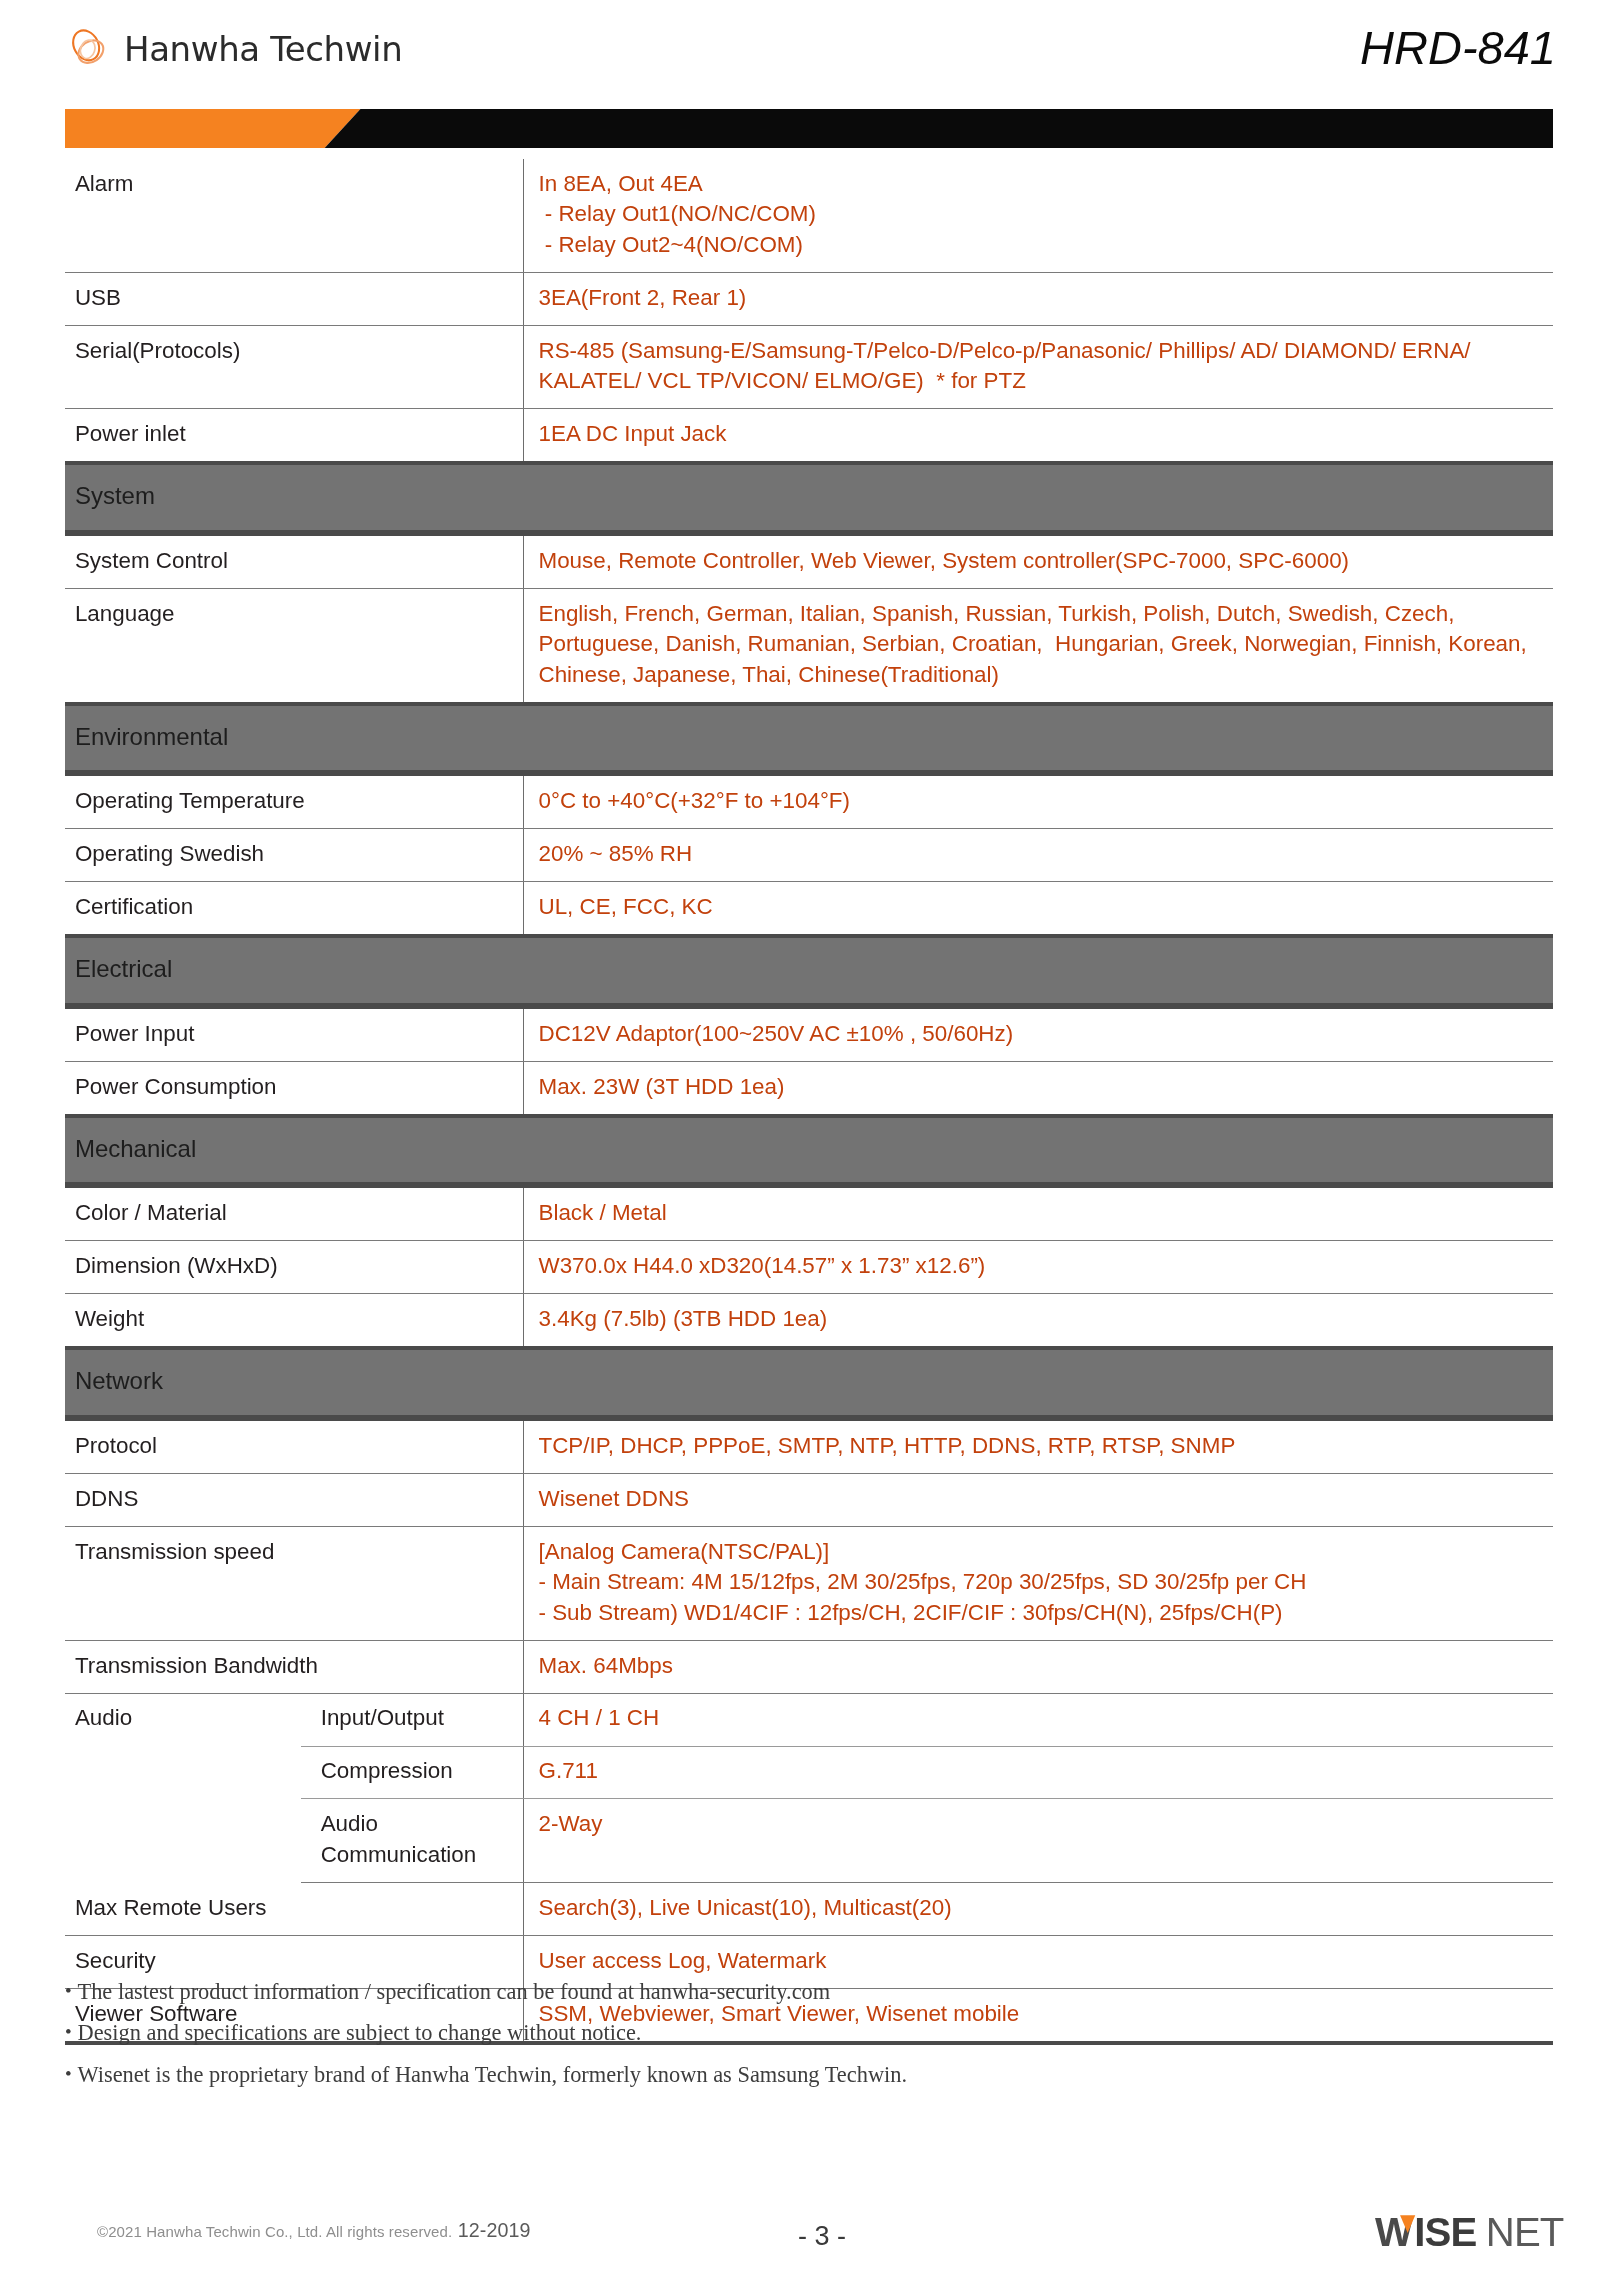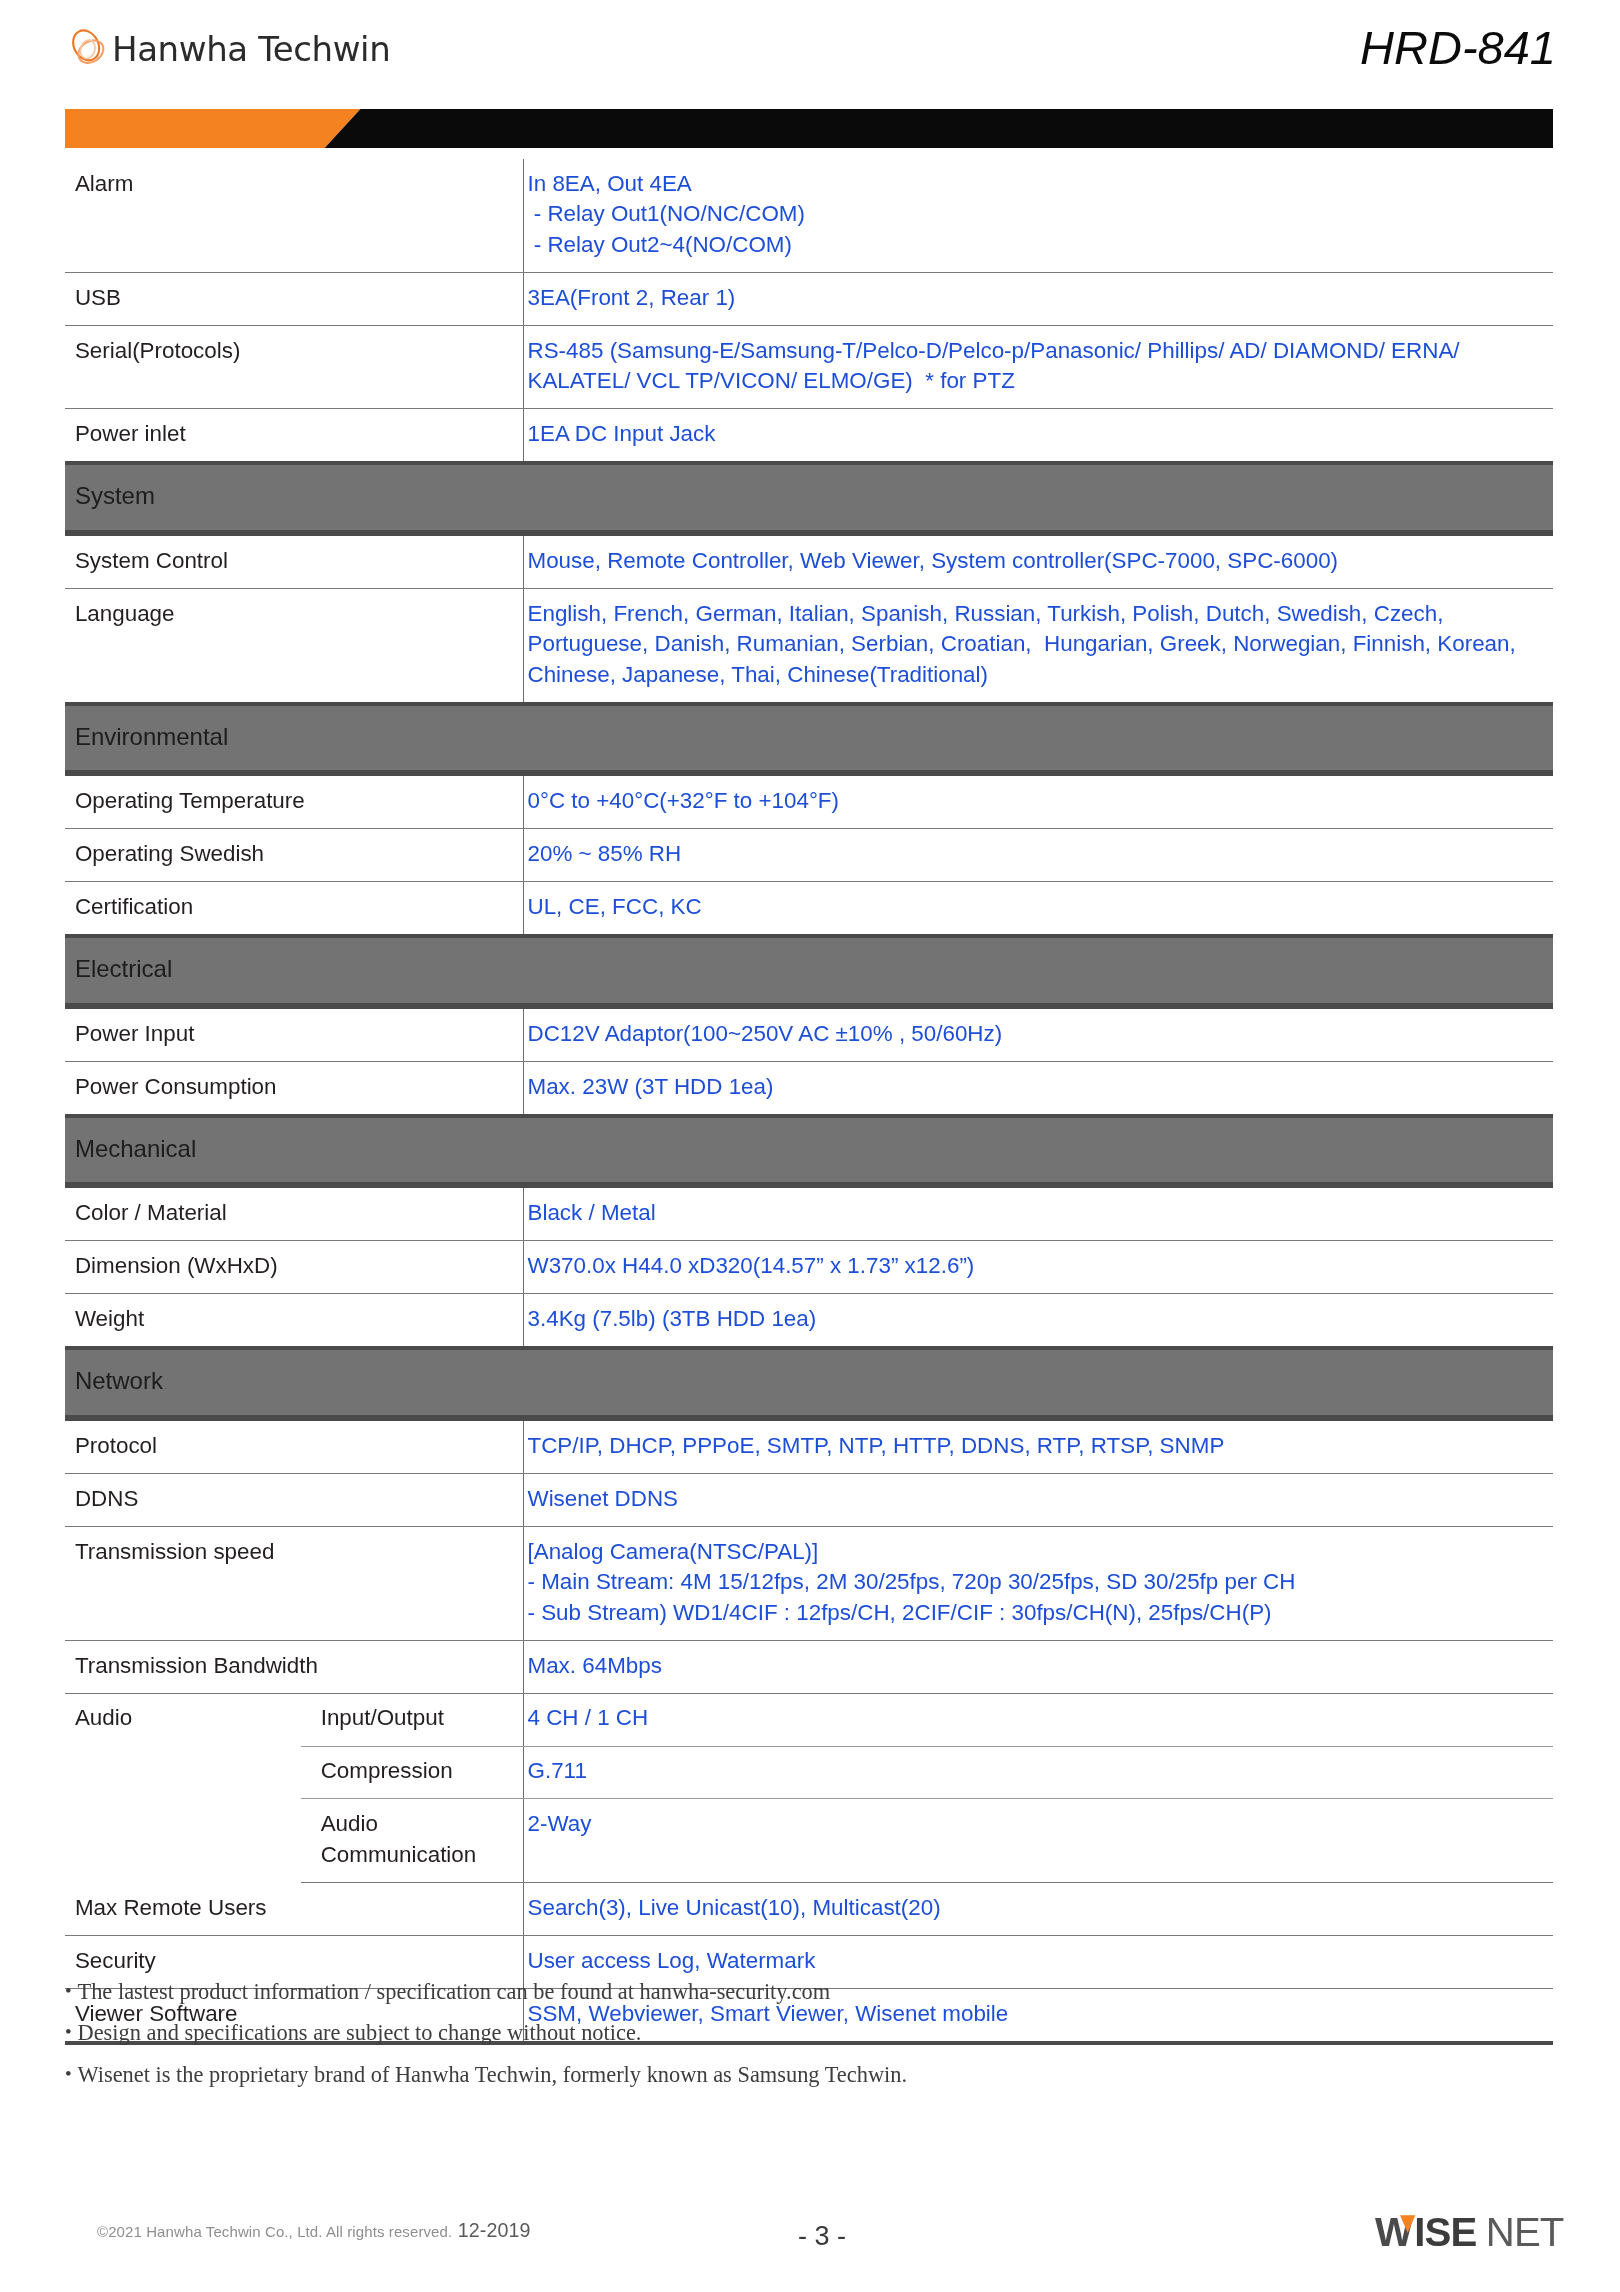--- a/index.html
+++ b/index.html
@@ -20,21 +20,21 @@
   .page-header {
     position: relative;
     height: 159px;
   }
   .brand-lockup {
     position: absolute;
     left: 65px;
     top: 25px;
     display: flex;
     align-items: center;
-    gap: 0;
+    gap: 12px;
   }
   .brand-mark {
     width: 47px;
     height: 47px;
     flex: 0 0 auto;
   }
   .brand-text {
     font-size: 34px;
     font-weight: 400;
     letter-spacing: -0.4px;
@@ -84,24 +84,24 @@
     color: #231f20;
     padding-left: 9.9px;
     padding-right: 9px;
   }
   td.cell-sublabel {
     color: #231f20;
     padding-left: 19.7px;
     padding-right: 9px;
   }
   td.cell-value {
-    padding-left: 4px;
+    padding-left: 15px;
     padding-right: 10.7px;
     border-left: 1.8px solid #6d6d6d;
-    color: #1d4ed8;
+    color: #c2410c;
   }
 
   tr.spec-row > td { border-bottom: 1.8px solid #7a7a7a; }
   tr.spec-row.sub-first > td.cell-sublabel,
   tr.spec-row.sub-first > td.cell-value { border-bottom: 1.8px solid #9a9a9a; }
   tr.spec-row.sub-mid > td.cell-sublabel,
   tr.spec-row.sub-mid > td.cell-value { border-bottom: 1.8px solid #9a9a9a; }
   tr.spec-row.sub-first > td.cell-label,
   tr.spec-row.sub-mid > td.cell-label { border-bottom: none; }
 

